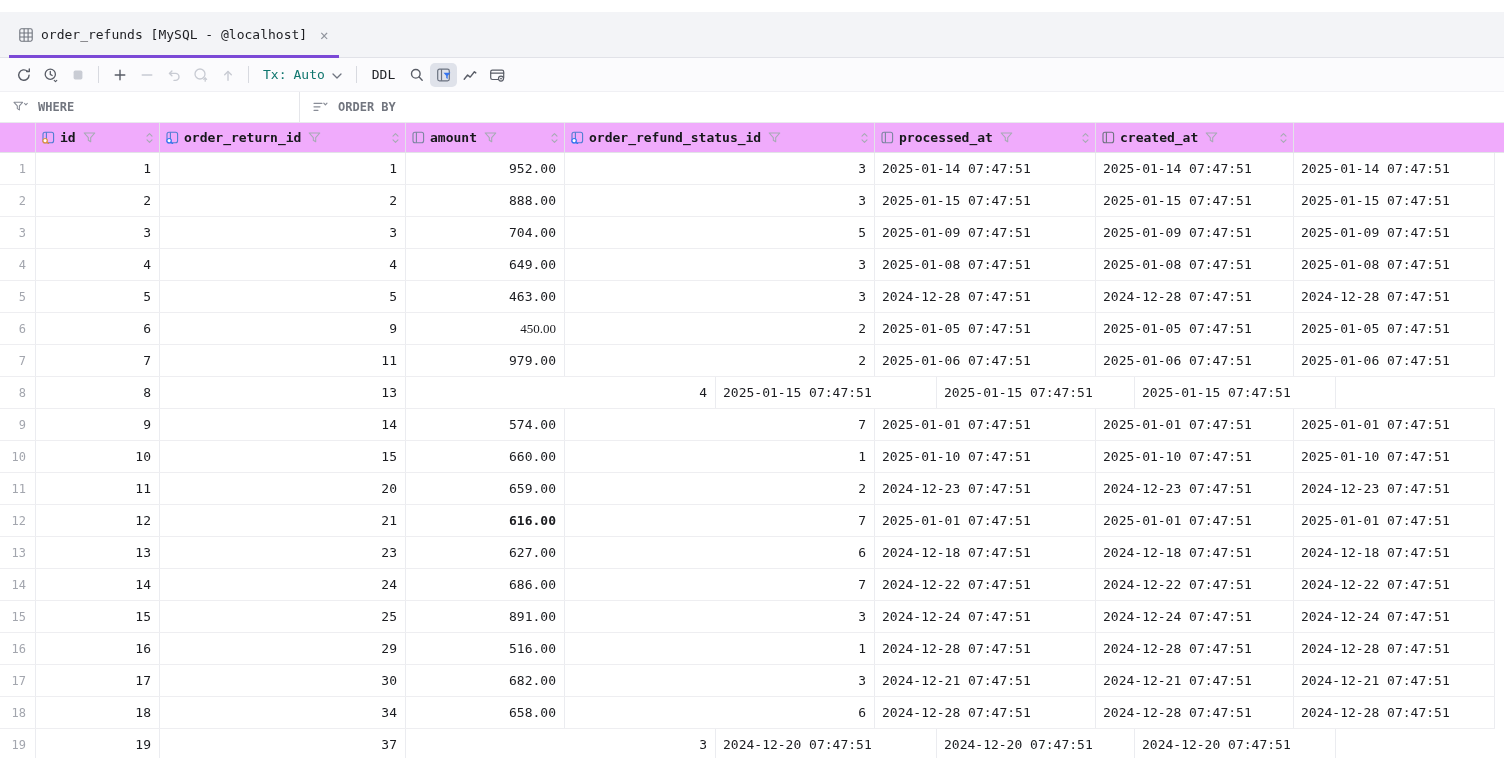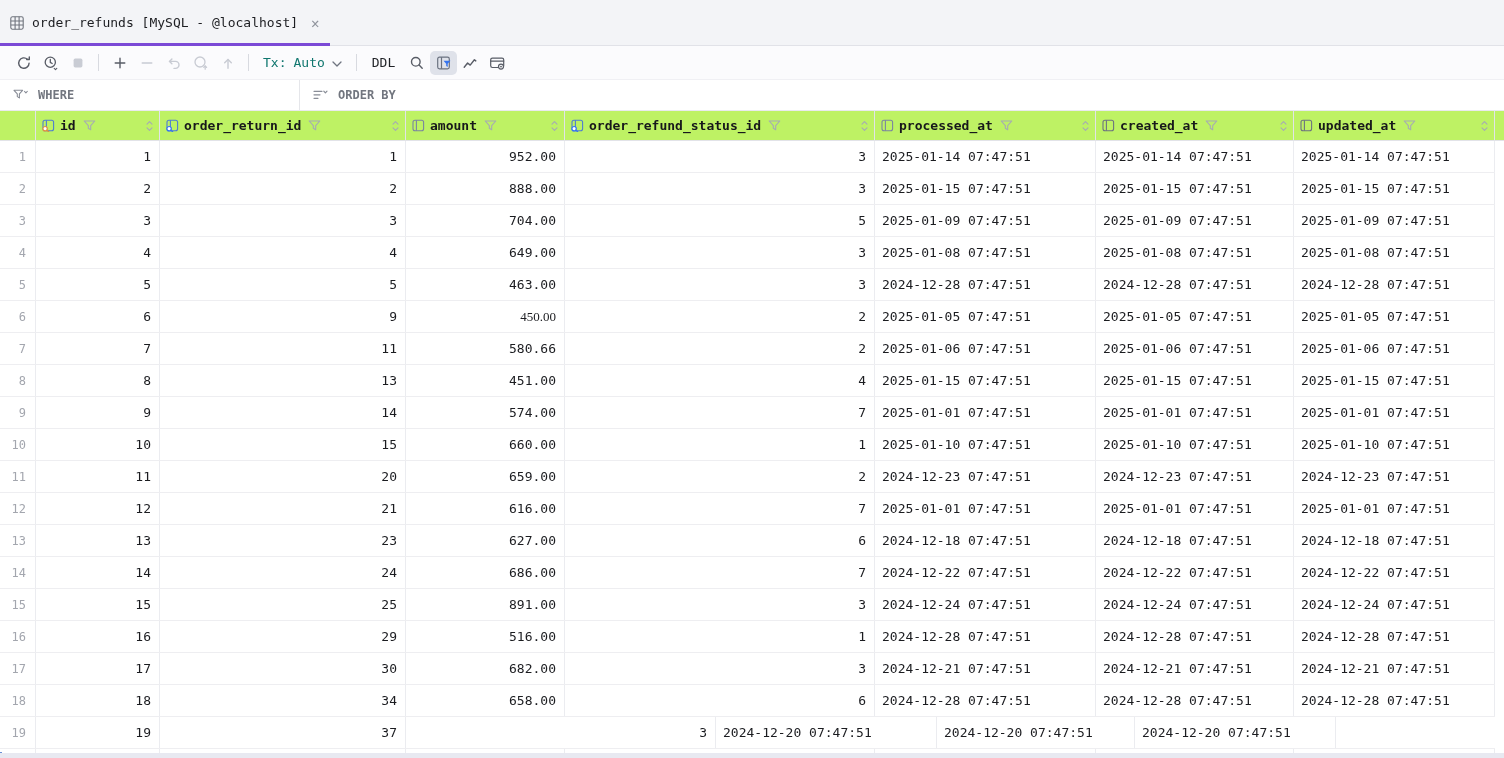--- a/index.html
+++ b/index.html
@@ -1,21 +1,21 @@
 <!DOCTYPE html>
 <html><head>
 <meta charset="utf-8">
 <style>
   * { margin:0; padding:0; box-sizing:border-box; }
   html,body { width:1504px; height:758px; overflow:hidden; }
   body { background:#fff; font-family:"DejaVu Sans Mono","Liberation Mono",monospace; color:#1b1c20; }
   .app { position:relative; width:1504px; height:758px; }
 
   
-  .tabbar { height:46px; background:#f3f4f7; border-bottom:1px solid #e1e2e8; display:flex; align-items:stretch; padding-left:0; }
+  .tabbar { height:46px; background:#f3f4f7; border-bottom:1px solid #e1e2e8; display:flex; align-items:stretch; padding-left:9px;margin-top:12px; }
   .tab { position:relative; display:flex; align-items:center; gap:7px; padding:0 10px 0 9px; font-size:13px; color:#1d1e22; cursor:default; }
   .tab.active::after { content:""; position:absolute; left:0; right:0; bottom:-1px; height:3px; background:#7b49d6; }
   .tab-icon { display:flex; color:#70747e; }
   .tab-label { white-space:nowrap; }
   .tab-close { color:#8f939c; font-size:14px; margin-left:6px; line-height:1; }
 
   
   .toolbar { height:34px; background:#fbfbfd; border-bottom:1px solid #f0f0f4; display:flex; align-items:center; padding-left:10px; color:#585c66; }
   .tbtn { width:27px; height:24px; display:flex; align-items:center; justify-content:center; border-radius:5px; flex:none; }
   .tbtn.disabled { color:#c8cbd3; }
@@ -26,21 +26,21 @@
   .ddl { padding:0 8px; font-size:13px; color:#1f2126; }
 
   
   .filterbar { height:31px; background:#fff; border-bottom:1px solid #e9eaee; display:flex; align-items:stretch; }
   .fsection { display:flex; align-items:center; gap:9px; color:#72767f; font-size:12px; font-weight:700; }
   .fsection .ficon { display:flex; color:#898d97; }
   .where { width:300px; padding-left:13px; border-right:1px solid #e5e6ea; }
   .orderby { flex:1; padding-left:13px; }
 
   
-  .header-row { height:30px; background:#bef264; border-bottom:1px solid #e2e3e8; display:flex; font-size:13px; font-weight:700; color:#17181b; }
+  .header-row { height:30px; background:#f0abfc; border-bottom:1px solid #e2e3e8; display:flex; font-size:13px; font-weight:700; color:#17181b; }
   .hgutter { width:36px; flex:none; border-right:1px solid #e2e3e8; }
   .hcell { display:flex; align-items:center; flex:none; border-right:1px solid #e2e3e8; padding:0 5px 0 6px; gap:5px; }
   .hcell .cicon { display:flex; flex:none; }
   .hname { white-space:nowrap; }
   .hfunnel { display:flex; color:#a6aab4; margin-left:2px; }
   .hspace { flex:1; }
   .hsort { display:flex; color:#a6aab4; }
 
   .row { display:flex; width:1495px; height:32px; border-bottom:1px solid #eeeef1; font-size:13px; }
   .gutter { width:36px; flex:none; border-right:1px solid #ebecf0; color:#a3a6ae; font-size:12px; display:flex; align-items:center; justify-content:flex-end; padding-right:9px; }
@@ -310,41 +310,20 @@
             </svg>
           </span>
           <span class="hspace"></span>
           <span class="hsort">
             <svg width="9" height="12" viewBox="0 0 9 12" fill="none" stroke="currentColor" stroke-width="1.1" stroke-linecap="round" stroke-linejoin="round">
               <path d="M2 4.2 4.5 1.7 7 4.2"></path>
               <path d="M2 7.8 4.5 10.3 7 7.8"></path>
             </svg>
           </span>
         </div>
-        <div class="hcell" style="width: 201px;">
-          <span class="cicon">
-            <svg width="13" height="13" viewBox="0 0 13 13" fill="none">
-              <rect x="1" y="1.2" width="10.6" height="10.6" rx="2" stroke="#6d7380" stroke-width="1.1"></rect>
-              <path d="M4.4 1.2v10.6" stroke="#6d7380" stroke-width="1.1"></path>
-            </svg>
-          </span>
-          <span class="hname">updated_at</span>
-          <span class="hfunnel">
-            <svg width="13" height="12" viewBox="0 0 13 12" fill="none" stroke="currentColor" stroke-width="1.1" stroke-linejoin="round">
-              <path d="M1.2 1h10.6L7.7 5.6v4.2L5.3 8.3V5.6z"></path>
-            </svg>
-          </span>
-          <span class="hspace"></span>
-          <span class="hsort">
-            <svg width="9" height="12" viewBox="0 0 9 12" fill="none" stroke="currentColor" stroke-width="1.1" stroke-linecap="round" stroke-linejoin="round">
-              <path d="M2 4.2 4.5 1.7 7 4.2"></path>
-              <path d="M2 7.8 4.5 10.3 7 7.8"></path>
-            </svg>
-          </span>
-        </div>
       </div>
     <div id="gridBody">
         <div class="row">
           <div class="gutter">1</div>
           <div class="cell r" style="width: 124px;">1</div>
           <div class="cell r" style="width: 246px;">1</div>
           <div class="cell r" style="width: 159px;">952.00</div>
           <div class="cell r" style="width: 310px;">3</div>
           <div class="cell l" style="width: 221px;">2025-01-14 07:47:51</div>
           <div class="cell l" style="width: 198px;">2025-01-14 07:47:51</div>
@@ -397,31 +376,30 @@
           <div class="cell r" style="width: 159px; font-family: Liberation Serif, serif;">450.00</div>
           <div class="cell r" style="width: 310px;">2</div>
           <div class="cell l" style="width: 221px;">2025-01-05 07:47:51</div>
           <div class="cell l" style="width: 198px;">2025-01-05 07:47:51</div>
           <div class="cell l" style="width: 201px;">2025-01-05 07:47:51</div>
         </div>
         <div class="row">
           <div class="gutter">7</div>
           <div class="cell r" style="width: 124px;">7</div>
           <div class="cell r" style="width: 246px;">11</div>
-          <div class="cell r" style="width: 159px;">580.66</div>
+          <div class="cell r" style="width: 159px;">979.00</div>
           <div class="cell r" style="width: 310px;">2</div>
           <div class="cell l" style="width: 221px;">2025-01-06 07:47:51</div>
           <div class="cell l" style="width: 198px;">2025-01-06 07:47:51</div>
           <div class="cell l" style="width: 201px;">2025-01-06 07:47:51</div>
         </div>
         <div class="row">
           <div class="gutter">8</div>
           <div class="cell r" style="width: 124px;">8</div>
           <div class="cell r" style="width: 246px;">13</div>
-          <div class="cell r" style="width: 159px;">451.00</div>
           <div class="cell r" style="width: 310px;">4</div>
           <div class="cell l" style="width: 221px;">2025-01-15 07:47:51</div>
           <div class="cell l" style="width: 198px;">2025-01-15 07:47:51</div>
           <div class="cell l" style="width: 201px;">2025-01-15 07:47:51</div>
         </div>
         <div class="row">
           <div class="gutter">9</div>
           <div class="cell r" style="width: 124px;">9</div>
           <div class="cell r" style="width: 246px;">14</div>
           <div class="cell r" style="width: 159px;">574.00</div>
@@ -447,21 +425,21 @@
           <div class="cell r" style="width: 159px;">659.00</div>
           <div class="cell r" style="width: 310px;">2</div>
           <div class="cell l" style="width: 221px;">2024-12-23 07:47:51</div>
           <div class="cell l" style="width: 198px;">2024-12-23 07:47:51</div>
           <div class="cell l" style="width: 201px;">2024-12-23 07:47:51</div>
         </div>
         <div class="row">
           <div class="gutter">12</div>
           <div class="cell r" style="width: 124px;">12</div>
           <div class="cell r" style="width: 246px;">21</div>
-          <div class="cell r" style="width: 159px;">616.00</div>
+          <div class="cell r" style="width: 159px; font-weight: bold;">616.00</div>
           <div class="cell r" style="width: 310px;">7</div>
           <div class="cell l" style="width: 221px;">2025-01-01 07:47:51</div>
           <div class="cell l" style="width: 198px;">2025-01-01 07:47:51</div>
           <div class="cell l" style="width: 201px;">2025-01-01 07:47:51</div>
         </div>
         <div class="row">
           <div class="gutter">13</div>
           <div class="cell r" style="width: 124px;">13</div>
           <div class="cell r" style="width: 246px;">23</div>
           <div class="cell r" style="width: 159px;">627.00</div>

